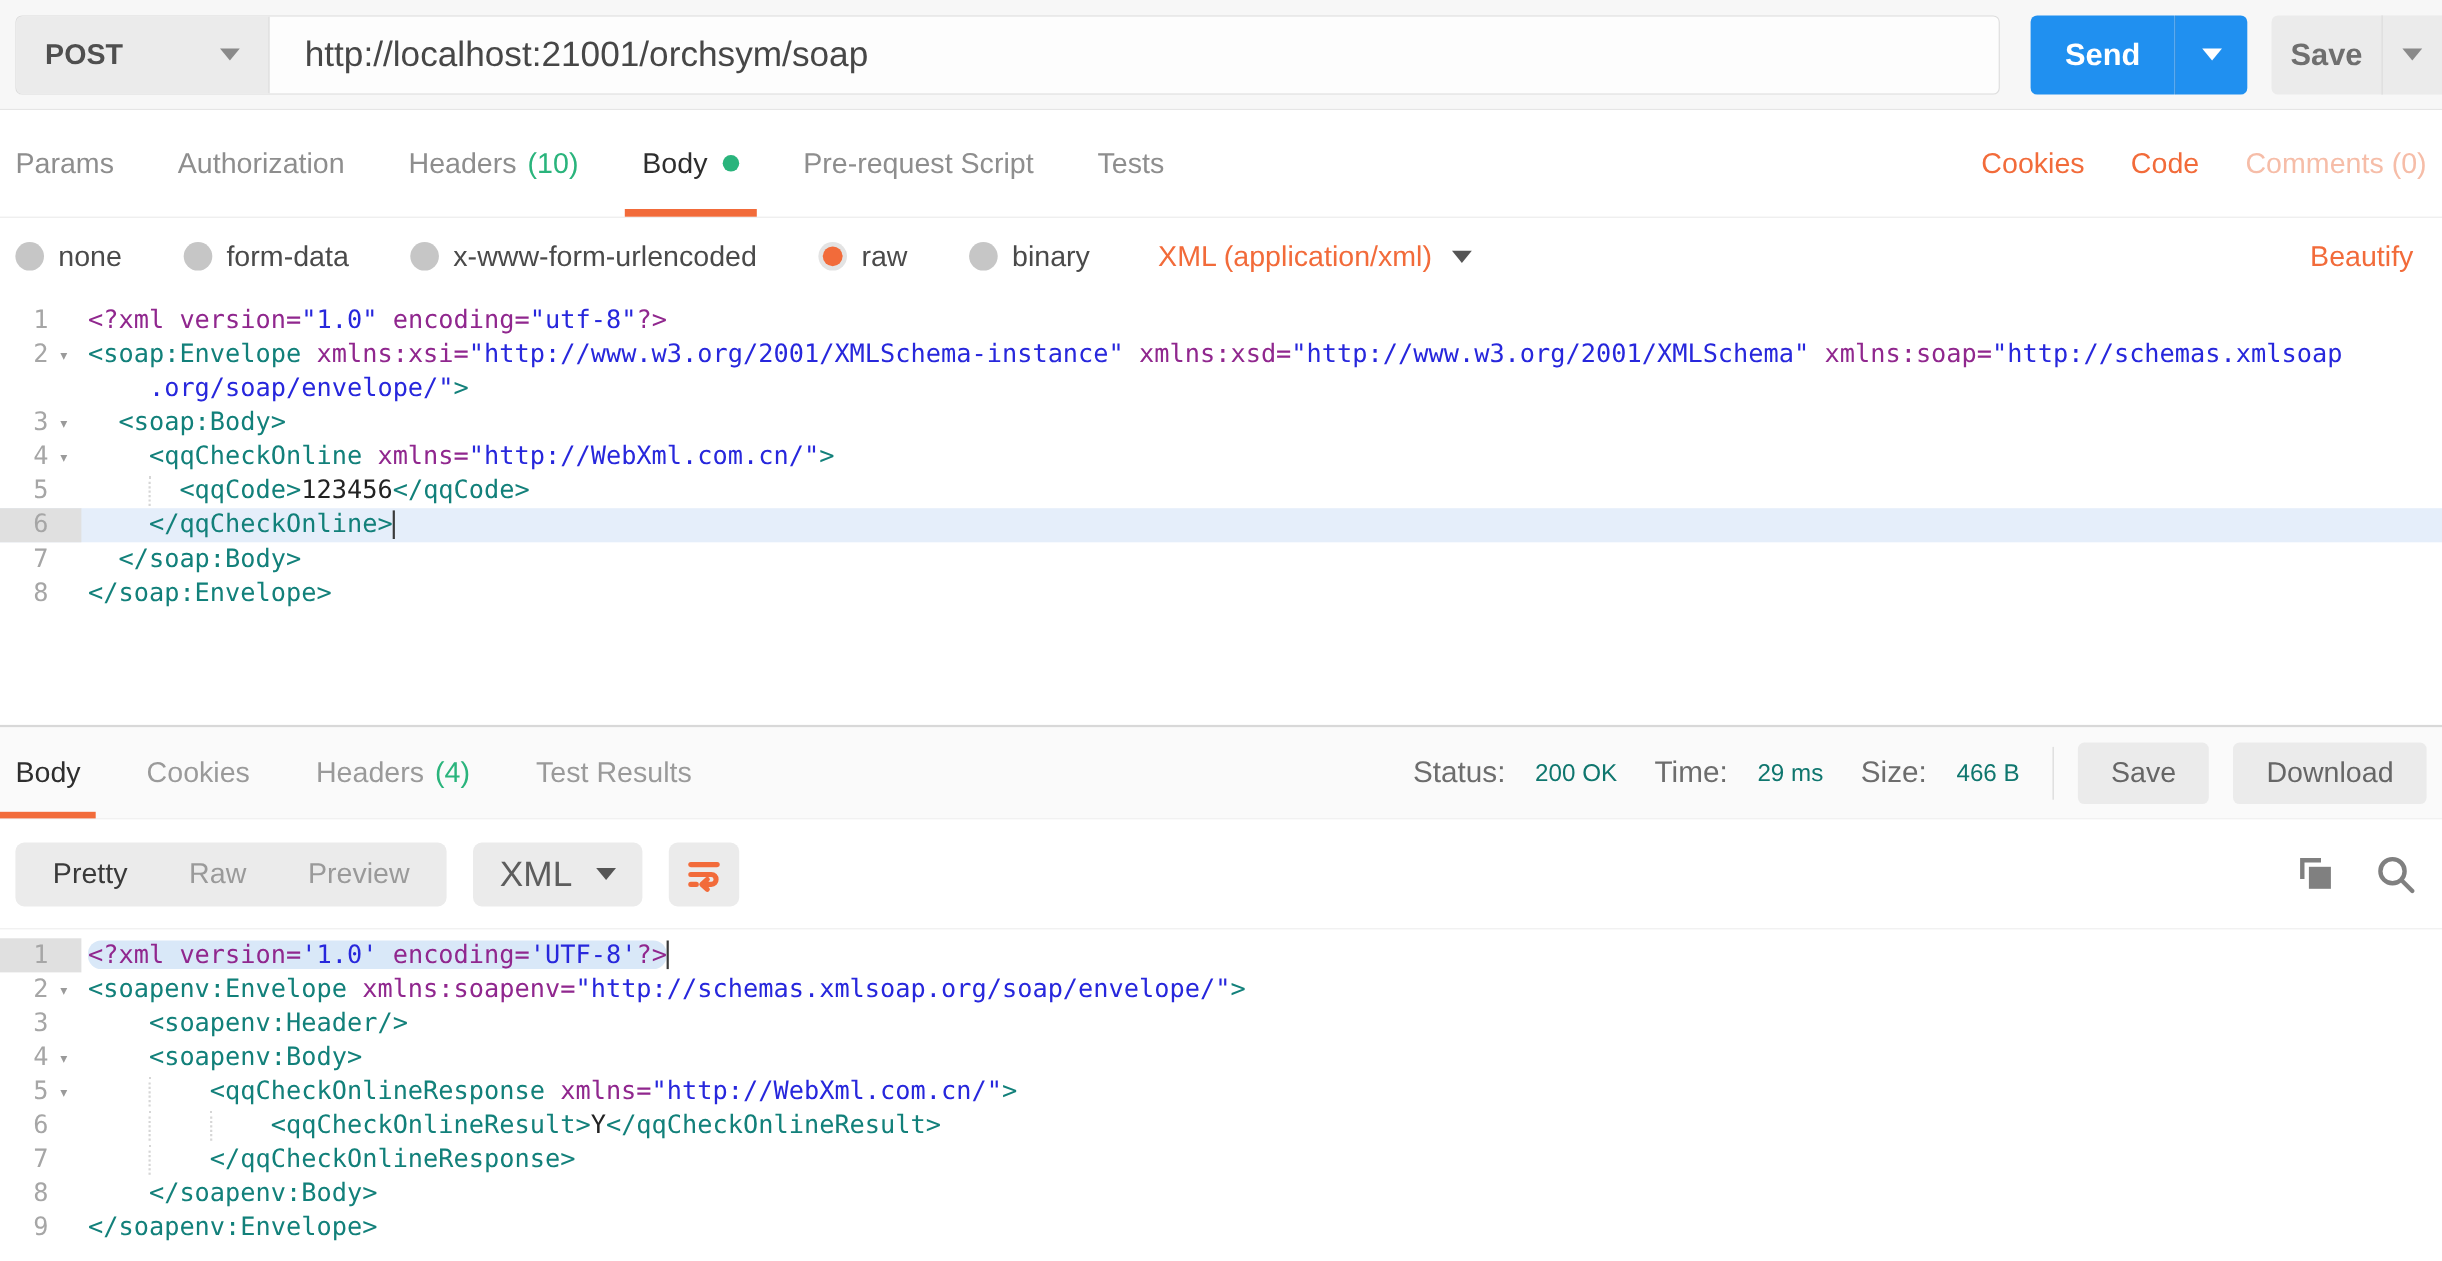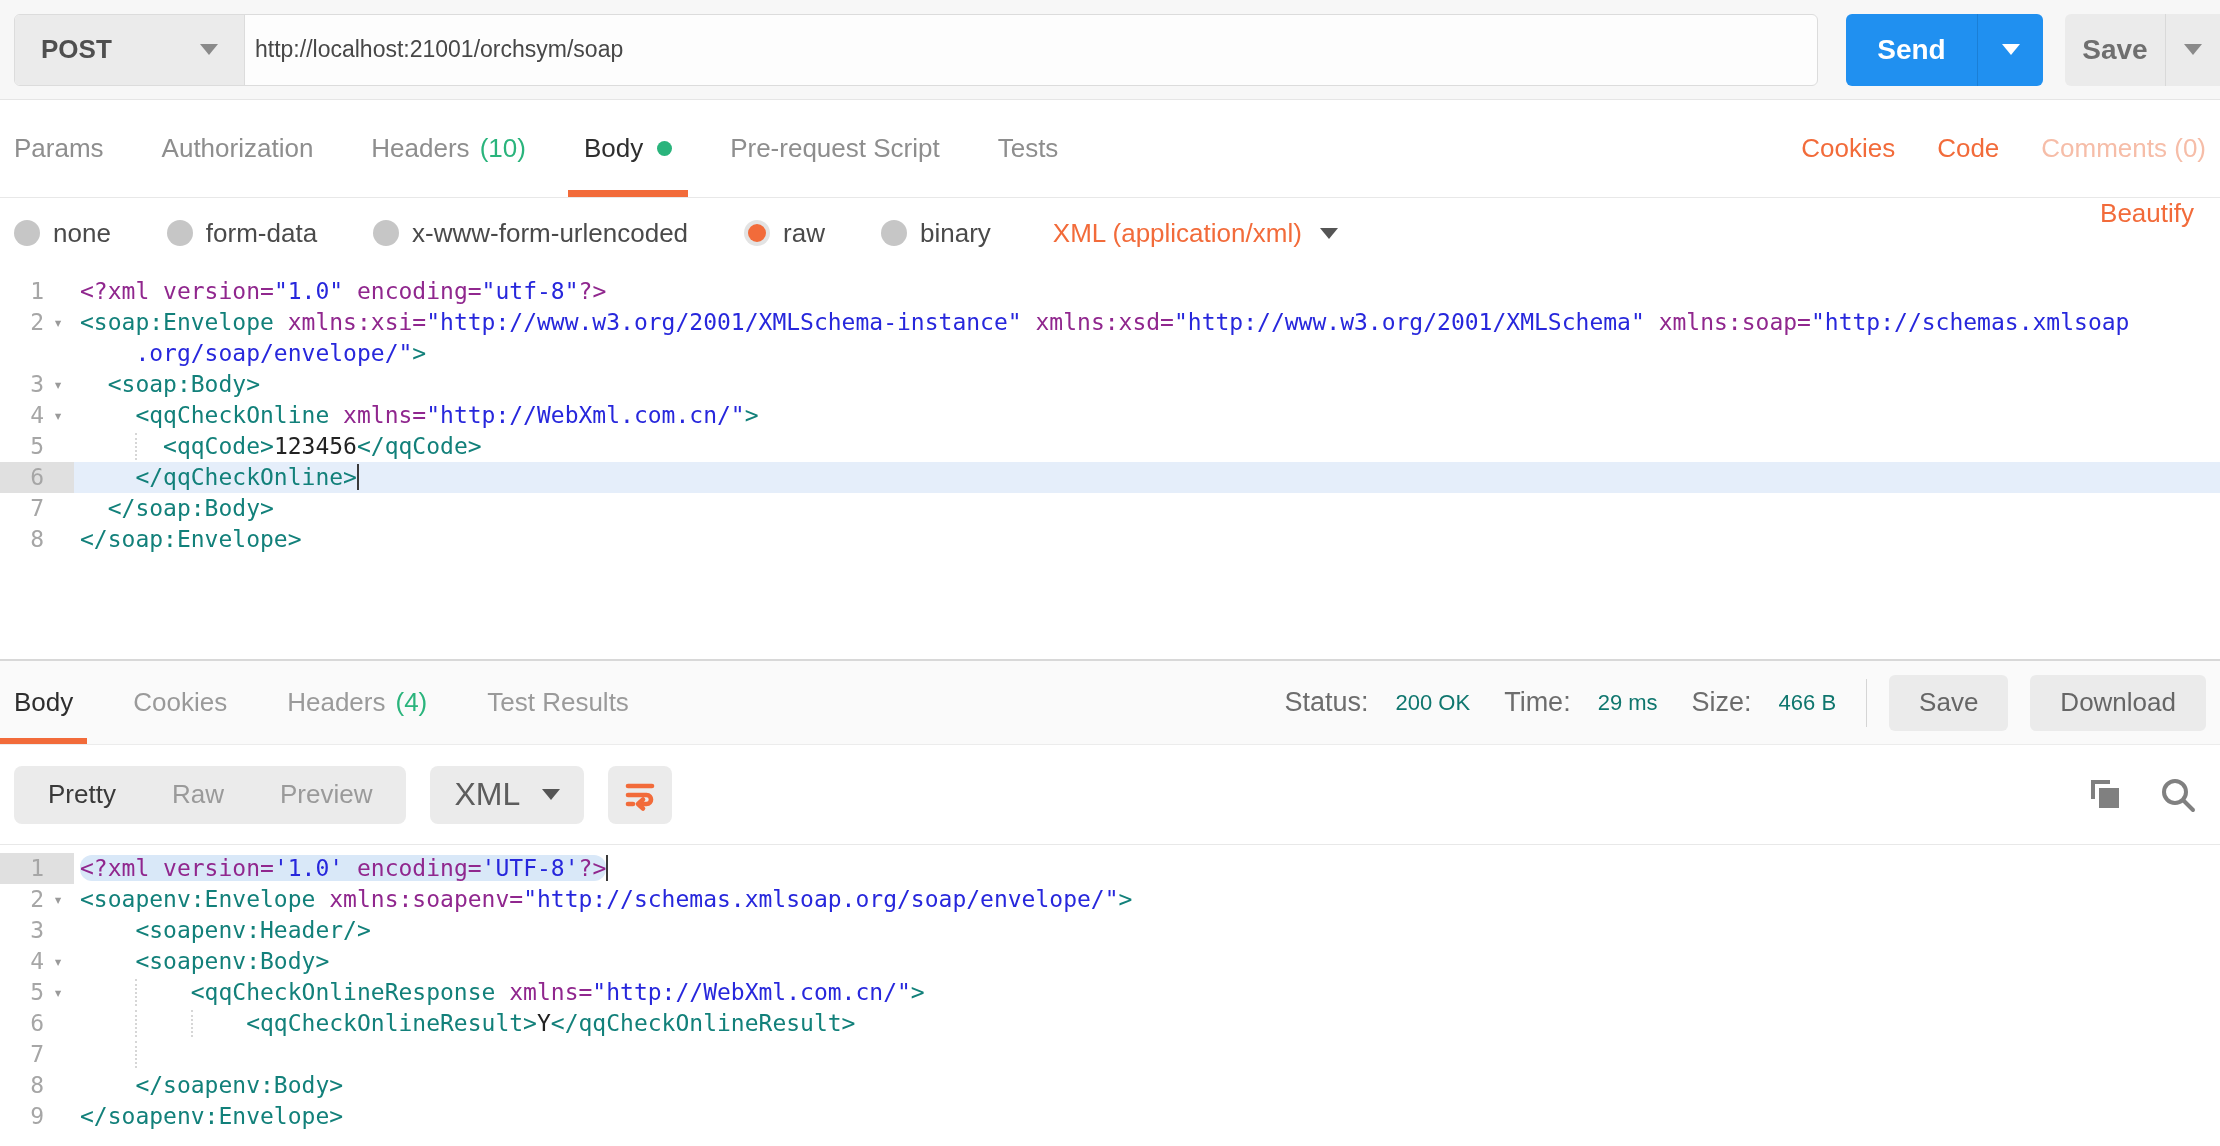--- a/index.html
+++ b/index.html
@@ -24,21 +24,21 @@
     display:flex; align-items:center; padding:0 26px; cursor:pointer;
   }
   .method-select .mlabel { font-size:26px; font-weight:700; color:#4f4f4f; }
   .caret {
     width:0; height:0; border-left:9px solid transparent; border-right:9px solid transparent;
     border-top:11px solid #8a8a8a; display:inline-block;
   }
   .method-select .caret { margin-left:auto; }
   .url-input {
     flex:1; border:none; outline:none; background:transparent;
-    font-size:23px; color:#474747; padding:0 10px;
+    font-size:32px; color:#474747; padding:0 32px;
     font-family:"Liberation Sans", sans-serif;
   }
   .send-group { display:flex; height:72px; margin-left:28px; }
   .send-btn {
     width:131px; border:none; background:#2090F0; color:#fff;
     font-size:28px; font-weight:700; border-radius:6px 0 0 6px; cursor:pointer;
     font-family:"Liberation Sans", sans-serif;
   }
   .send-caret {
     width:66px; border:none; background:#2090F0; border-left:1px solid #1a7fd6;
@@ -70,21 +70,21 @@
   .tab.active::after {
     content:""; position:absolute; left:-16px; right:-16px; bottom:0;
     height:7px; background:#F26B3A;
   }
   .dot { width:15px; height:15px; border-radius:50%; background:#2AB47C; margin-left:14px; }
   .tabs-right { margin-left:auto; display:flex; align-items:center; gap:42px; }
   .tlink { font-size:26px; color:#F26B3A; cursor:pointer; white-space:nowrap; }
   .tlink.muted { color:#f6bda8; }
 
   
-  .type-row { height:70px; display:flex; padding:0 14px; background:#fff; }
+  .type-row { height:70px; display:flex; align-items:center; padding:0 14px; background:#fff; }
   .radio { display:flex; align-items:center; margin-right:56px; font-size:26px; color:#4a4a4a; cursor:pointer; }
   .rdot { width:26px; height:26px; border-radius:50%; background:#c6c6c6; margin-right:13px; position:relative; }
   .radio.selected .rdot { background:#e3e3e3; }
   .radio.selected .rdot::after {
     content:""; position:absolute; left:4px; top:4px; right:4px; bottom:4px;
     border-radius:50%; background:#F26B3A;
   }
   .content-type { display:flex; align-items:center; gap:18px; margin-left:6px; cursor:pointer; }
   .content-type .ctlabel { font-size:26px; color:#F26B3A; }
   .content-type .caret { border-top-color:#555; }
@@ -415,21 +415,21 @@
           <span class="lnum">6</span>
           <span class="fold"></span>
         </div>
         <div class="code-line"><span class="guide" style="left: calc(4ch + 6px);"></span><span class="guide" style="left: calc(8ch + 6px);"></span><span><span class="tok-tag">            &lt;qqCheckOnlineResult&gt;</span><span class="tok-txt">Y</span><span class="tok-tag">&lt;/qqCheckOnlineResult&gt;</span></span></div>
       </div>
       <div class="code-row">
         <div class="gutter">
           <span class="lnum">7</span>
           <span class="fold"></span>
         </div>
-        <div class="code-line"><span class="guide" style="left: calc(4ch + 6px);"></span></div>
+        <div class="code-line"><span class="guide" style="left: calc(4ch + 6px);"></span><span><span class="tok-tag">        &lt;/qqCheckOnlineResponse&gt;</span></span></div>
       </div>
       <div class="code-row">
         <div class="gutter">
           <span class="lnum">8</span>
           <span class="fold"></span>
         </div>
         <div class="code-line"><span><span class="tok-tag">    &lt;/soapenv:Body&gt;</span></span></div>
       </div>
       <div class="code-row">
         <div class="gutter">

